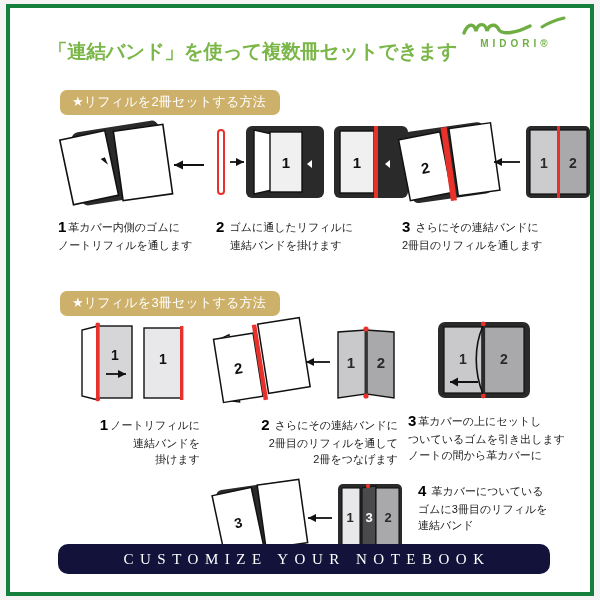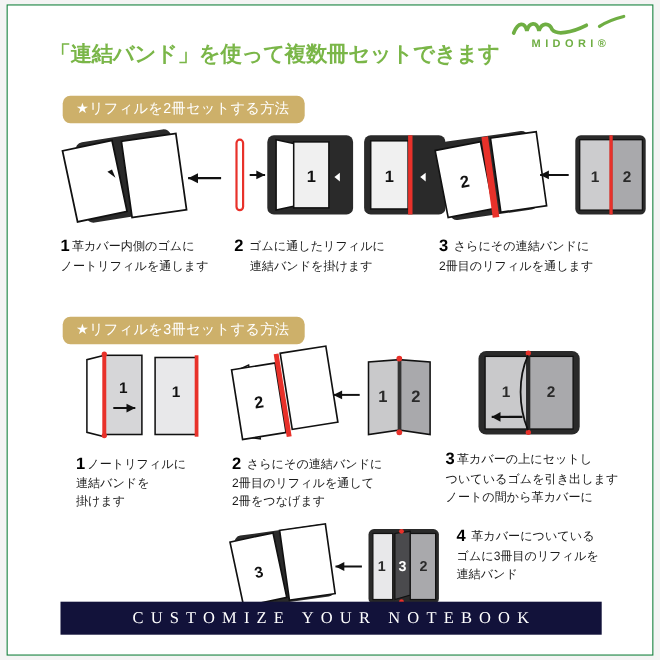--- a/index.html
+++ b/index.html
@@ -11,21 +11,21 @@
   .page {
     position: relative;
     width: 600px; height: 600px;
     background: #f4f4f4;
     padding: 4px 6px 4px 6px;
   }
   .sheet {
     position: relative;
     width: 588px; height: 592px;
     background: #ffffff;
-    border: 1px solid #15803d;
+    border: 4px solid #15803d;
     overflow: hidden;
   }
 
   
   .header { position: relative; height: 72px; }
   .main-title {
     position: absolute; left: 38px; top: 30px;
     font-size: 19.5px; font-weight: bold;
     color: #7ab648;
     letter-spacing: -0.3px;
@@ -56,32 +56,32 @@
   
   .step { position: absolute; }
   .caption {
     font-size: 11px; color: #1a1a1a; line-height: 1.45;
     white-space: nowrap;
   }
   .caption .num {
     font-size: 15px; font-weight: bold; color: #000;
     vertical-align: -1px; margin-right: 2px;
   }
-  .caption-c { text-align: left; }
+  .caption-c { text-align: right; }
 
   
   .illus { position: relative; }
   svg { display: block; overflow: visible; }
 
   
   .banner {
     position: absolute; left: 48px; bottom: 18px;
     width: 492px; height: 30px;
     background: #12123a;
-    display: flex; align-items: center; justify-content: center;
+    display: flex; align-items: center; justify-content: center; border-radius: 10px;
   }
   .banner-text {
     color: #ffffff;
     font-family: "Liberation Serif", "DejaVu Serif", serif;
     font-size: 15px; letter-spacing: 6.5px;
     padding-left: 6px;
     white-space: nowrap;
   }
 </style>
 </head>

